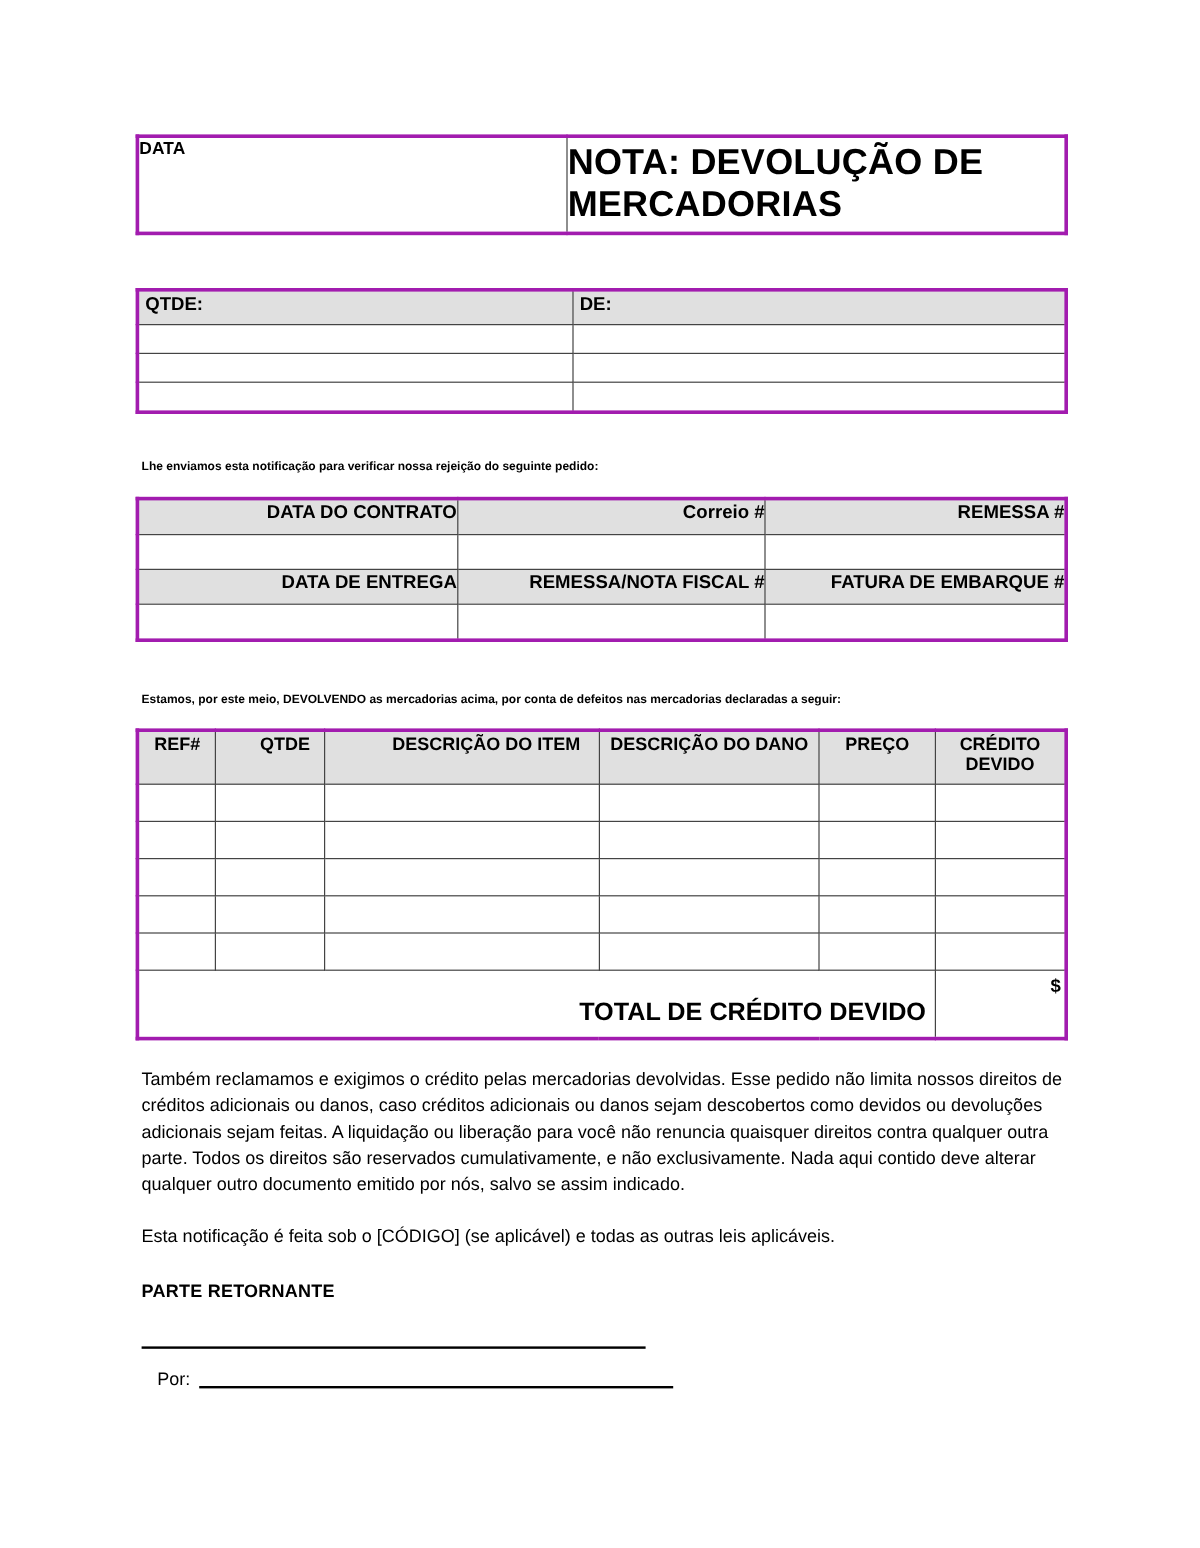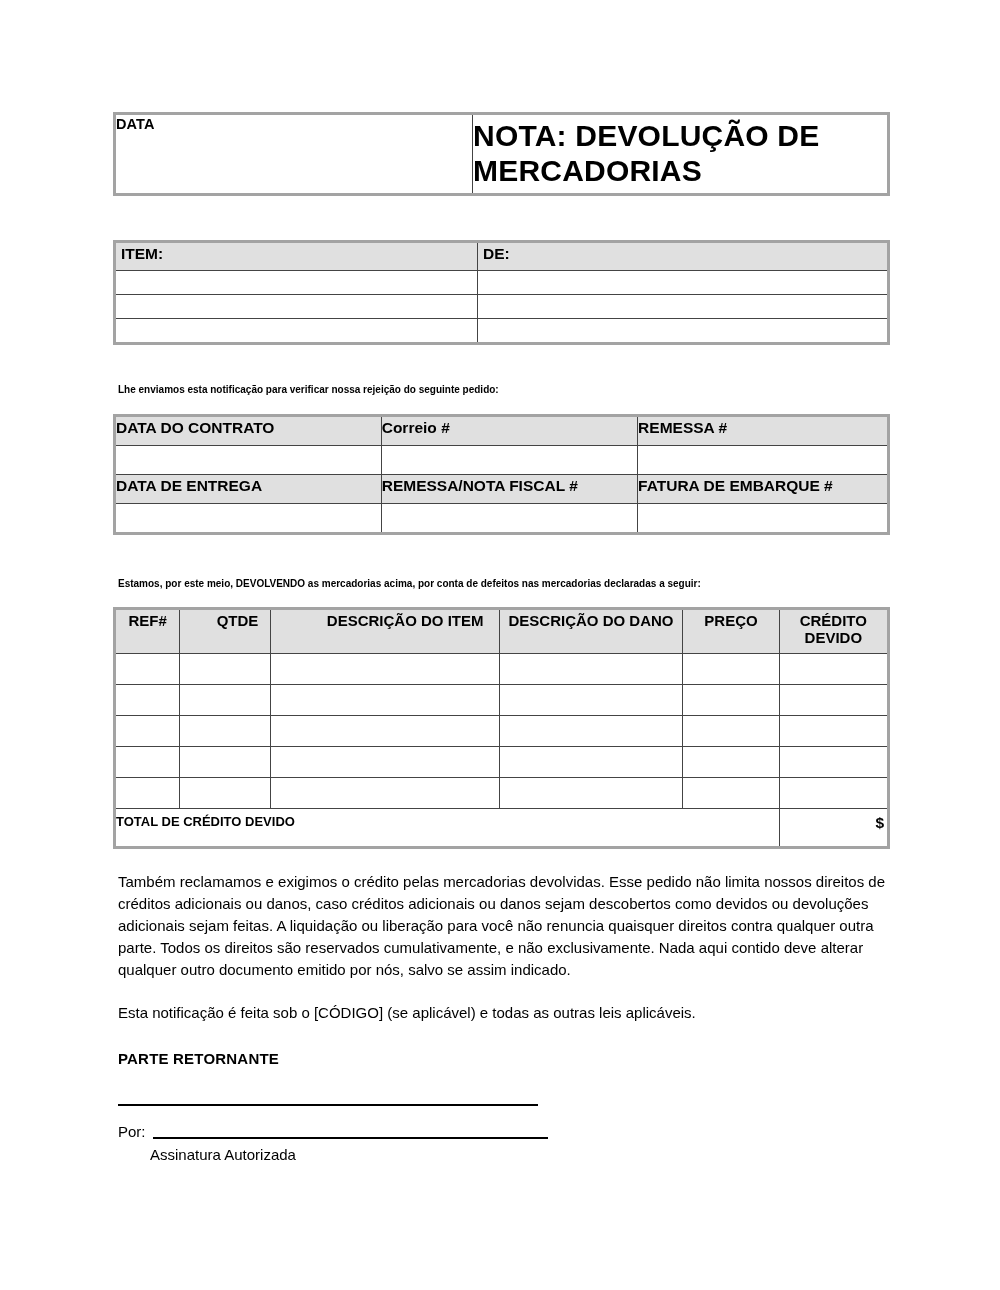--- a/index.html
+++ b/index.html
@@ -20,21 +20,21 @@
     height: 1290px;
     box-sizing: border-box;
     padding: 112px 110px 0 113px;
   }
 
   
   .tbl {
     width: 100%;
     border-collapse: collapse;
     table-layout: fixed;
-    border: 3px solid #a3a3a3;
+    border: 3px solid #a21caf;
   }
   .tbl td, .tbl th {
     border: 1px solid #444;
     padding: 0;
     vertical-align: top;
     font-weight: normal;
     text-align: left;
   }
   .gray { background: #e0e0e0; }
 
@@ -87,21 +87,21 @@
     line-height: 1.35;
     margin: 42px 0 17px 5px;
     max-width: 700px;
   }
 
   
   .contract .hd {
     height: 26px;
     font-size: 15.5px;
     font-weight: bold;
-    text-align: left;
+    text-align: right;
     padding-top: 2px;
   }
   .contract .entry { height: 28px; }
   .contract .c1 { width: 34.2%; }
   .contract .c2 { width: 33.0%; }
 
   
   .items .hd {
     font-size: 15px;
     font-weight: bold;
@@ -112,24 +112,24 @@
     vertical-align: top;
   }
   .items .entry { height: 30px; }
   .items .c1 { width: 8.6%; }
   .items .c2 { width: 9.2%; padding-left: 28px; }
   .items .c3 { width: 27.6%; padding-left: 44px; }
   .items .c4 { width: 26.2%; }
   .items .c5 { width: 13.3%; }
   .items .c6 { width: 15.1%; }
   .items .total-lbl {
-    text-align: left;
-    font-size: 13px;
-    font-weight: bold;
-    padding: 5px 7px 6px 0;
+    text-align: right;
+    font-size: 21px;
+    font-weight: bold;
+    padding: 23px 7px 6px 0;
     height: 26px;
   }
   .items .total-val {
     text-align: right;
     font-size: 15.5px;
     font-weight: bold;
     padding: 5px 3px 6px 0;
   }
 
   
@@ -161,20 +161,21 @@
   }
   .sig-by {
     display: flex;
     align-items: flex-end;
     margin: 18px 0 0 5px;
   }
   .sig-by-label {
     font-size: 15px;
     line-height: 1;
     padding-bottom: 2px;
+    margin-left: 13px;
   }
   .sig-by-rule {
     width: 395px;
     height: 0;
     border-bottom: 2px solid #000;
     margin-left: 7px;
     margin-bottom: 2px;
   }
   .sig-caption {
     font-size: 15px;
@@ -195,21 +196,21 @@
         <td class="cell-title">
           <div class="doc-title">NOTA: DEVOLUÇÃO DE MERCADORIAS</div>
         </td>
       </tr>
     </tbody>
   </table>
 
   <table class="tbl parties">
     <tbody>
       <tr>
-        <td class="hd gray c1">ITEM:</td>
+        <td class="hd gray c1">QTDE:</td>
         <td class="hd gray">DE:</td>
       </tr>
       <tr>
         <td class="c1"></td>
         <td></td>
       </tr>
       <tr>
         <td class="c1"></td>
         <td></td>
       </tr>
@@ -312,15 +313,14 @@
 
   <div class="party-head">PARTE RETORNANTE</div>
 
   <div class="sig-rule"></div>
 
   <div class="sig-by">
     <span class="sig-by-label">Por:</span>
     <span class="sig-by-rule"></span>
   </div>
 
-  <div class="sig-caption">Assinatura Autorizada</div>
 
 </div>
 
 </body></html>

